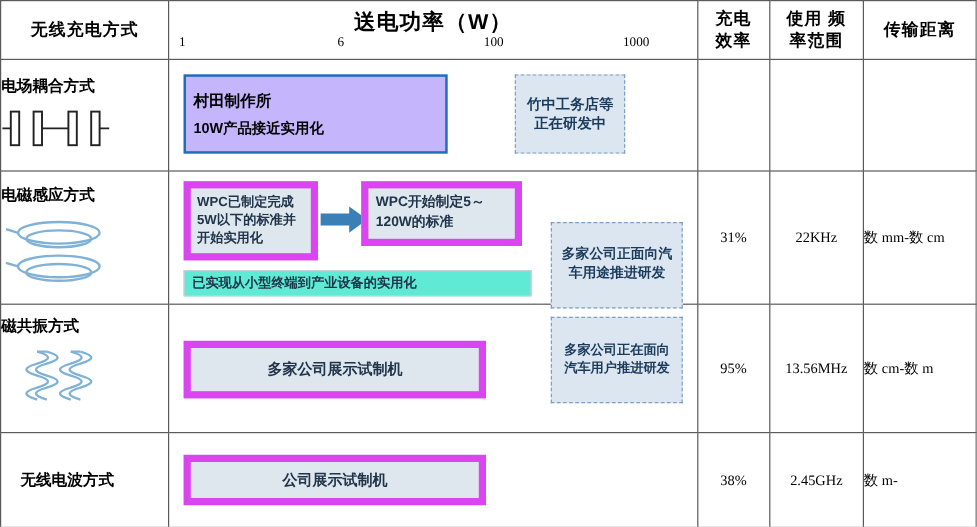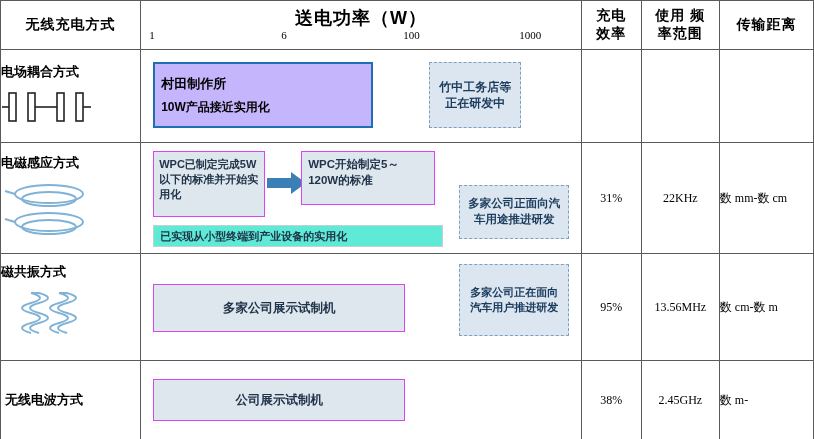--- a/index.html
+++ b/index.html
@@ -111,21 +111,21 @@
   }
   .box-dash{
     background:#dbe6f0;
     border:1px dashed #7d9fc0;
     color:#1b3b5c;
     font-weight:bold;
     padding:3px 6px;
   }
   .box-plain{
     background:#dfe7ee;
-    border:1px solid #d946ef;
+    border:6px solid #d946ef;
     color:#20344a;
     font-weight:bold;
     padding:3px 5px;
   }
   .box-plain-left{
     background:#5eead4;
     border:1px solid #c3cfd9;
     color:#20344a;
     padding:3px 6px;
     text-align:left;
@@ -138,21 +138,21 @@
   .r1-b1{left:12px;top:12px;width:220px;height:66px;}
   .r1-b1 .txt{display:block;}
   .r1-b1 .l1{font-size:13px;}
   .r1-b1 .l2{font-size:12px;margin-top:6px;}
   .r1-b2{left:288px;top:12px;width:92px;height:66px;font-size:12px;}
 
   
   .r2-b1{left:12px;top:8px;width:112px;height:66px;font-size:11px;text-align:left;justify-content:flex-start;align-items:flex-start;padding:5px 5px;}
   .r2-b2{left:160px;top:8px;width:134px;height:54px;font-size:11.5px;text-align:left;justify-content:flex-start;align-items:flex-start;padding:5px 6px;}
   .r2-b3{left:12px;top:82px;width:290px;height:22px;}
-  .r2-b4{left:318px;top:42px;width:110px;height:54px;font-size:11.5px;}
+  .r2-b4{left:318px;top:42px;width:110px;height:72px;font-size:11.5px;}
   .arrow{
     position:absolute;left:126px;top:28px;width:40px;height:24px;
   }
 
   
   .r3-b1{left:12px;top:30px;width:252px;height:48px;font-size:12.5px;}
   .r3-b2{left:318px;top:10px;width:110px;height:72px;font-size:11px;}
 
   
   .r4-b1{left:12px;top:18px;width:252px;height:42px;font-size:12.5px;}
@@ -289,21 +289,21 @@
         <div class="box box-dash r3-b2">多家公司正在面向汽车用户推进研发</div>
       </div>
     </td>
     <td class="val">95%</td>
     <td class="val">13.56MHz</td>
     <td class="val-dist">数 cm-数 m</td>
   </tr>
 
   <tr class="r4">
     <td class="mode-cell" style="vertical-align:middle">
-      <span class="mode-label" style="margin:4px">无线电波方式</span>
+      <span class="mode-label" style="margin:16px">无线电波方式</span>
     </td>
     <td>
       <div class="pwrbox">
         <div class="box box-plain r4-b1">公司展示试制机</div>
       </div>
     </td>
     <td class="val">38%</td>
     <td class="val">2.45GHz</td>
     <td class="val-dist">数 m-</td>
   </tr>

